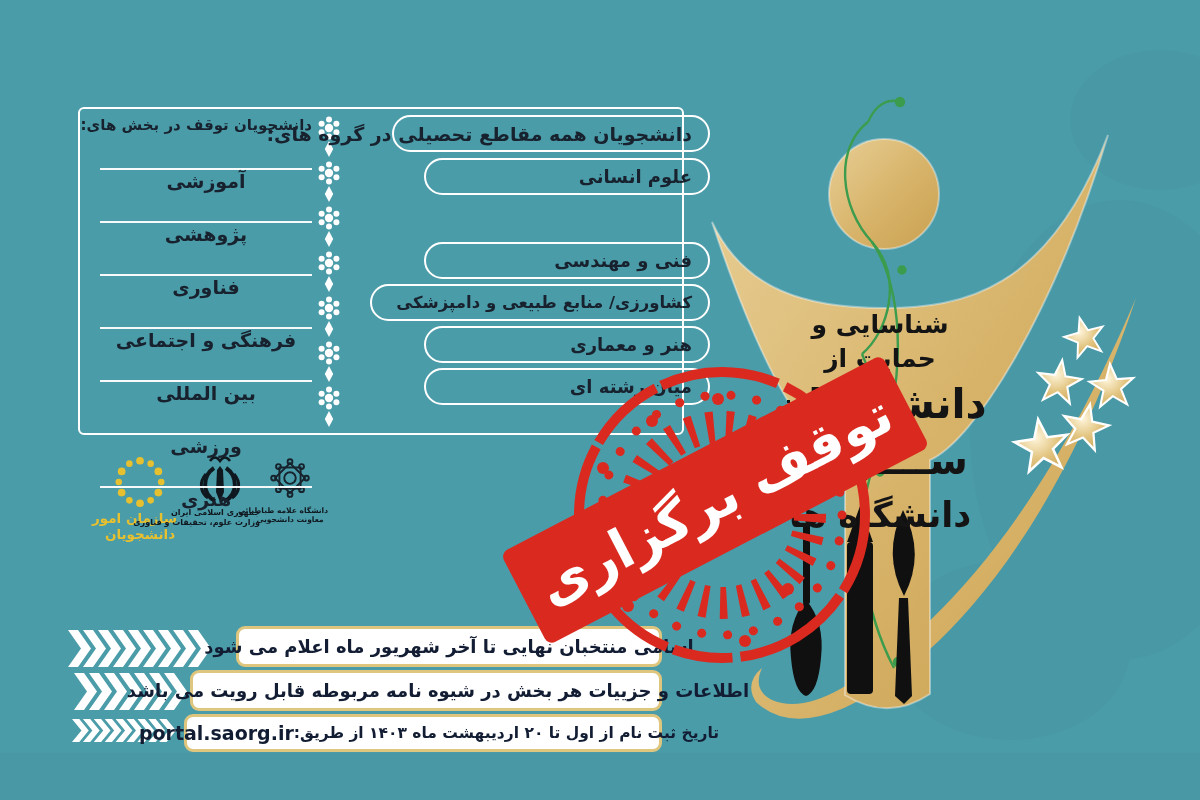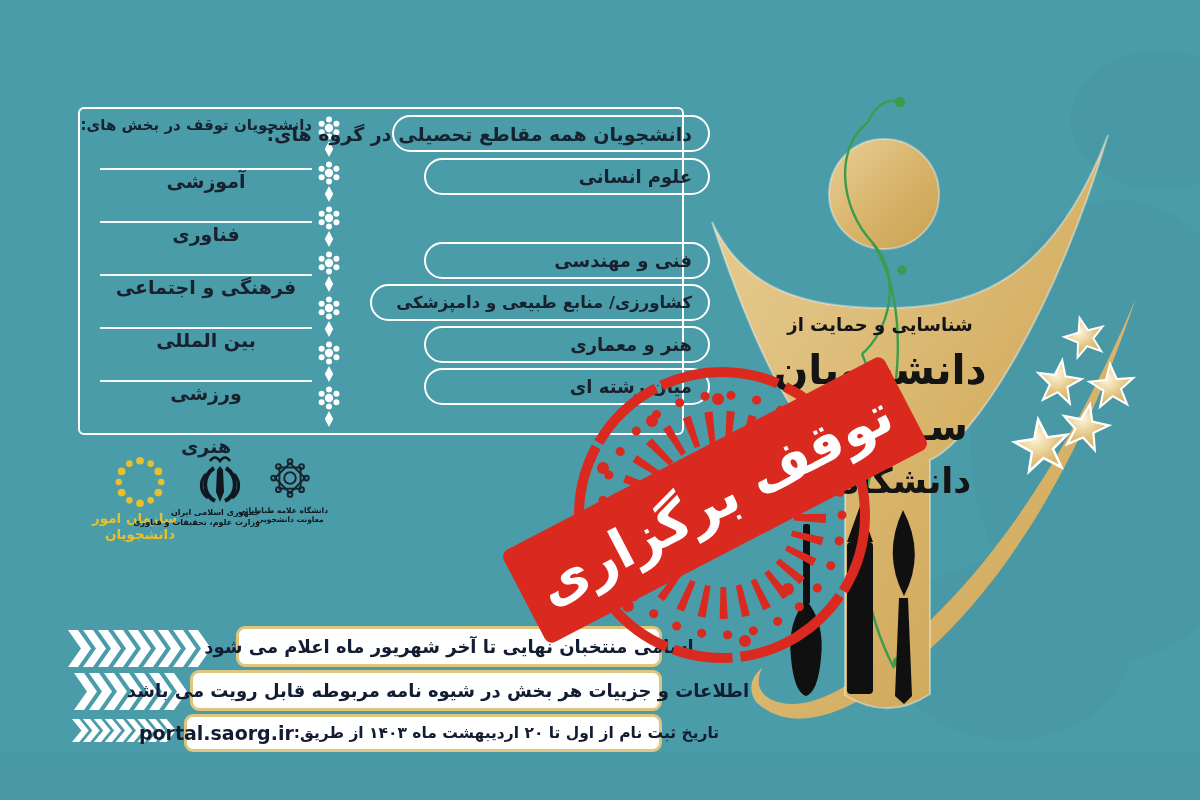--- a/index.html
+++ b/index.html
@@ -13,21 +13,21 @@
 
   
   .bgfx{position:absolute; left:0; top:0; z-index:0;}
 
   
   .emblem{position:absolute; left:640px; top:55px; z-index:1;}
   .emblem-title{
     position:absolute; left:770px; top:308px; width:220px; z-index:2;
     text-align:center; direction:rtl; color:#141414; font-weight:bold;
   }
-  .emblem-title .t1{font-size:18px; line-height:34px;}
+  .emblem-title .t1{font-size:25px; line-height:34px;}
   .emblem-title .t2{font-size:41px; line-height:57px;}
   .emblem-title .t3{font-size:39px; line-height:56px;}
   .emblem-title .t4{font-size:35px; line-height:52px;}
 
   
   .list-panel{
     position:absolute; left:78px; top:107px; width:606px; height:328px;
     border:2px solid #ffffff; border-radius:6px; z-index:3;
   }
   .left-col{
@@ -178,20 +178,21 @@
     <div class="t2">دانشجویان</div>
     <div class="t3">ســــرآمد</div>
     <div class="t4">دانشگاه ها</div>
   </div>
 
   <div class="list-panel"></div>
 
   <div class="left-col">
     <div class="hdr">دانشجویان توقف در بخش های:</div>
     <div class="left-item">آموزشی</div>
+    <div class="left-item">پژوهشی</div>
     <div class="left-item">فناوری</div>
     <div class="left-item">فرهنگی و اجتماعی</div>
     <div class="left-item">بین المللی</div>
     <div class="left-item">ورزشی</div>
     <div class="left-item">هنری</div>
   </div>
 
   <svg class="ornament" width="26" height="318" viewBox="0 0 26 318">
     <use href="#ornMotif" y="0"></use>
       <use href="#ornMotif" y="45"></use>

